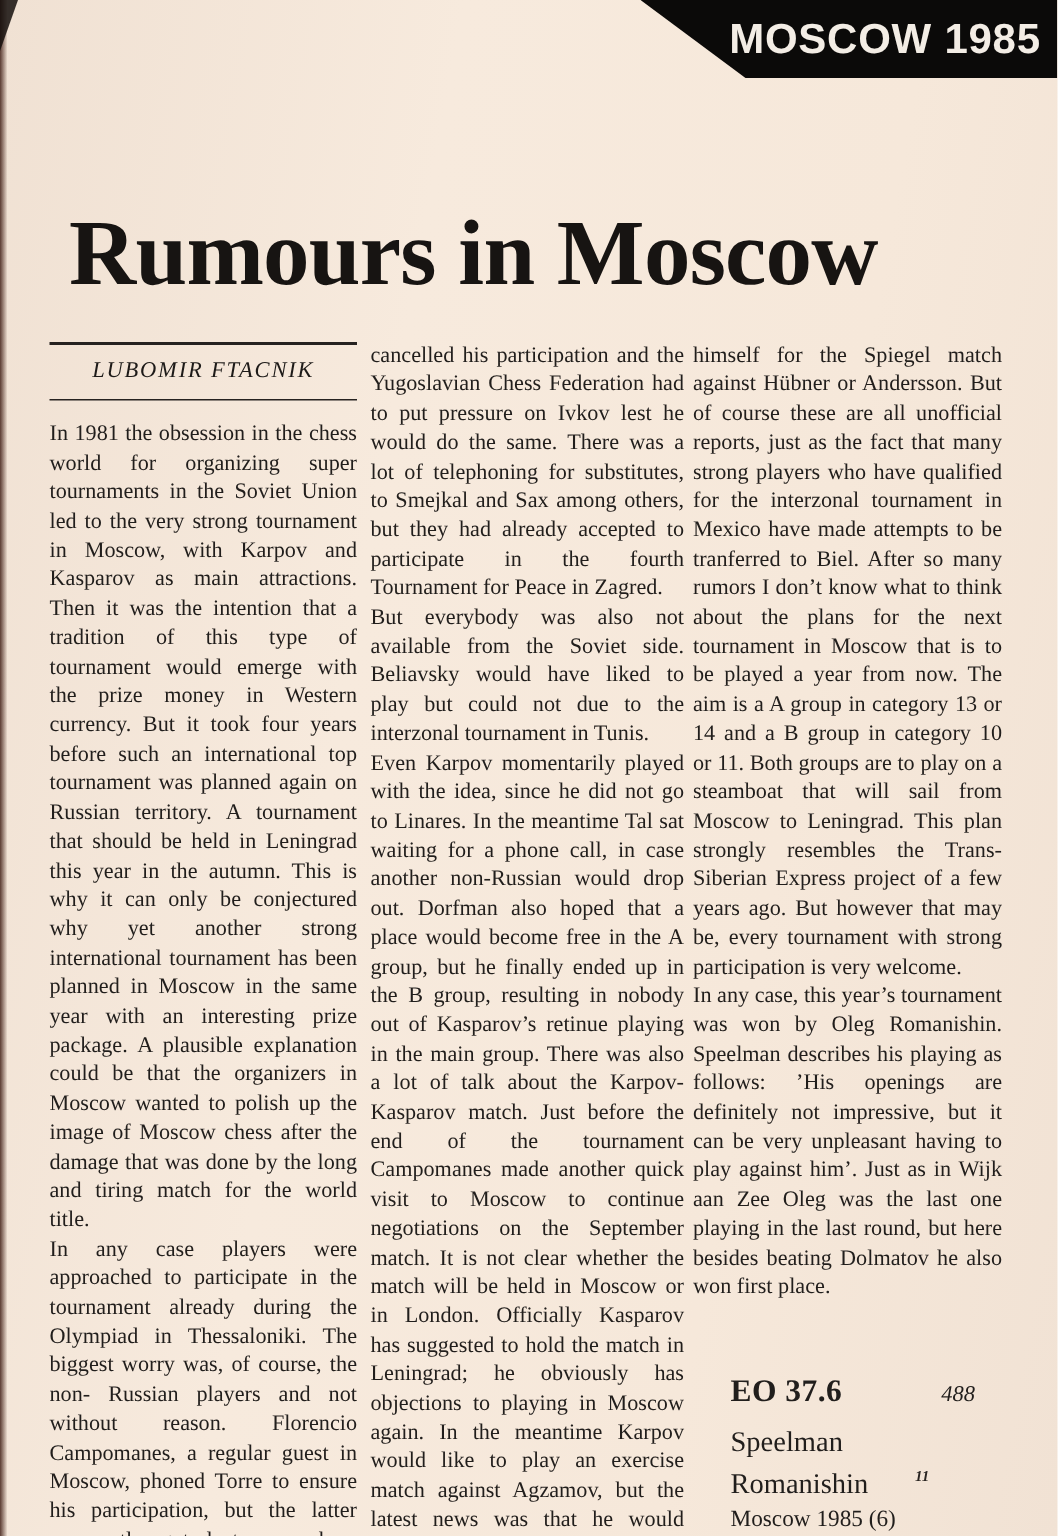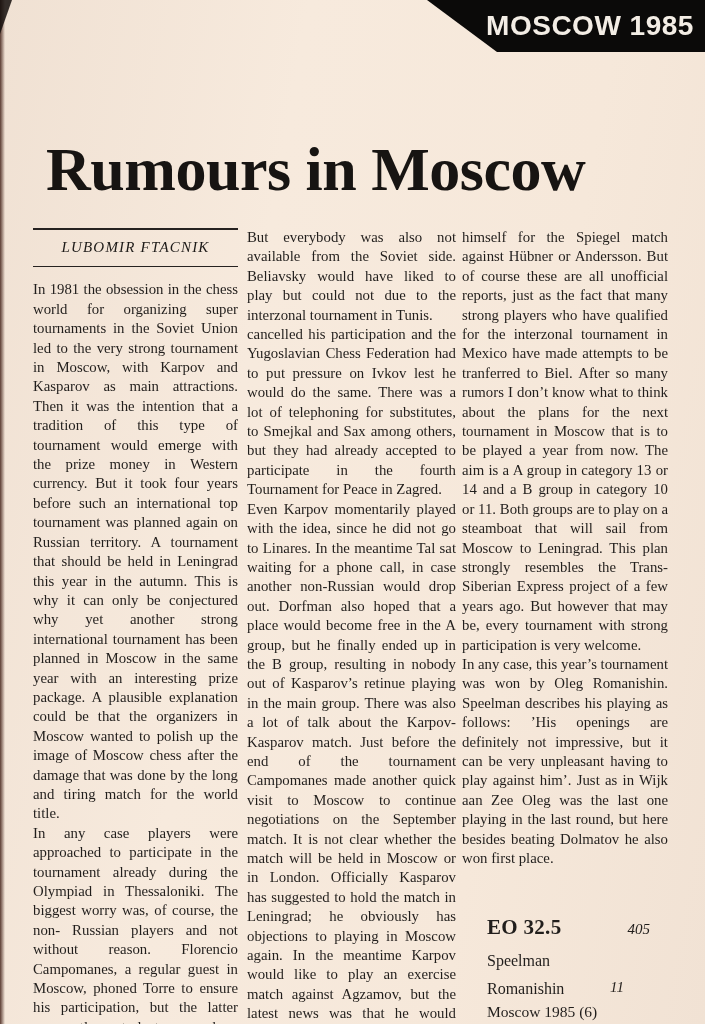--- a/index.html
+++ b/index.html
@@ -44,26 +44,26 @@
     padding:8px 0 9px 0;margin-bottom:13px;text-align:center;
   }
   .byline{
     font-style:italic;font-size:15px;letter-spacing:1.2px;color:#1d1a18;
   }
   .game-card{margin-top:50px;text-align:left;}
   .game-inner{padding-left:25px;}
   .game-head{display:flex;justify-content:space-between;align-items:baseline;padding-right:18px;}
   .eco-code{font-weight:bold;font-size:21px;letter-spacing:0.3px;}
   .game-number{font-style:italic;font-size:15px;}
-  .player{font-size:16px;line-height:22px;margin-top:6px;}
+  .player{font-size:19px;line-height:22px;margin-top:6px;}
   .player.first{margin-top:10px;}
   .event-line{font-size:15.5px;margin-top:2px;}
   .page-number{
     position:absolute;left:610px;top:979px;
-    font-style:italic;font-weight:normal;font-size:15px;color:#2a2522;
+    font-style:italic;font-weight:bold;font-size:10px;color:#2a2522;
   }
 </style>
 </head>
 <body>
 
 <div class="edge-strip"></div>
 <div class="corner-mark"></div>
 
 <div class="banner">
   <span class="banner-title">MOSCOW 1985</span>
@@ -73,34 +73,34 @@
 
 <div class="col" id="col1">
   <div class="byline-box">
     <span class="byline">LUBOMIR FTACNIK</span>
   </div>
   <p>In 1981 the obsession in the chess world for organizing super tournaments in the Soviet Union led to the very strong tournament in Moscow, with Karpov and Kasparov as main attractions. Then it was the intention that a tradition of this type of tournament would emerge with the prize money in Western currency. But it took four years before such an international top tournament was planned again on Russian territory. A tournament that should be held in Leningrad this year in the autumn. This is why it can only be conjectured why yet another strong international tournament has been planned in Moscow in the same year with an interesting prize package. A plausible explanation could be that the organizers in Moscow wanted to polish up the image of Moscow chess after the damage that was done by the long and tiring match for the world title.</p>
   <p>In any case players were approached to participate in the tournament already during the Olympiad in Thessaloniki. The biggest worry was, of course, the non- Russian players and not without reason. Florencio Campomanes, a regular guest in Moscow, phoned Torre to ensure his participation, but the latter apparently got lost somewhere between New York and Moscow after the New York Open was finished, since he was not present at the beginning of the first round. At the last minute Adorjan also</p>
 </div>
 
 <div class="col" id="col2">
+  <p>cancelled his participation and the Yugoslavian Chess Federation had to put pressure on Ivkov lest he would do the same. There was a lot of telephoning for substitutes, to Smejkal and Sax among others, but they had already accepted to participate in the fourth Tournament for Peace in Zagred.</p>
   <p>But everybody was also not available from the Soviet side. Beliavsky would have liked to play but could not due to the interzonal tournament in Tunis.</p>
-  <p>cancelled his participation and the Yugoslavian Chess Federation had to put pressure on Ivkov lest he would do the same. There was a lot of telephoning for substitutes, to Smejkal and Sax among others, but they had already accepted to participate in the fourth Tournament for Peace in Zagred.</p>
   <p>Even Karpov momentarily played with the idea, since he did not go to Linares. In the meantime Tal sat waiting for a phone call, in case another non-Russian would drop out. Dorfman also hoped that a place would become free in the A group, but he finally ended up in the B group, resulting in nobody out of Kasparov’s retinue playing in the main group. There was also a lot of talk about the Karpov-Kasparov match. Just before the end of the tournament Campomanes made another quick visit to Moscow to continue negotiations on the September match. It is not clear whether the match will be held in Moscow or in London. Officially Kasparov has suggested to hold the match in Leningrad; he obviously has objections to playing in Moscow again. In the meantime Karpov would like to play an exercise match against Agzamov, but the latest news was that he would participate in the Amsterdam Ohra tournament in July. It was said that Kasparov was preparing</p>
 </div>
 
 <div class="col" id="col3">
   <p>himself for the Spiegel match against Hübner or Andersson. But of course these are all unofficial reports, just as the fact that many strong players who have qualified for the interzonal tournament in Mexico have made attempts to be tranferred to Biel. After so many rumors I don’t know what to think about the plans for the next tournament in Moscow that is to be played a year from now. The aim is a A group in category 13 or 14 and a B group in category 10 or 11. Both groups are to play on a steamboat that will sail from Moscow to Leningrad. This plan strongly resembles the Trans-Siberian Express project of a few years ago. But however that may be, every tournament with strong participation is very welcome.</p>
   <p>In any case, this year’s tournament was won by Oleg Romanishin. Speelman describes his playing as follows: ’His openings are definitely not impressive, but it can be very unpleasant having to play against him’. Just as in Wijk aan Zee Oleg was the last one playing in the last round, but here besides beating Dolmatov he also won first place.</p>
 
   <div class="game-card">
     <div class="game-inner">
       <div class="game-head">
-        <span class="eco-code">EO 32.5</span>
-        <span class="game-number">405</span>
+        <span class="eco-code">EO 37.6</span>
+        <span class="game-number">488</span>
       </div>
       <div class="player first">Speelman</div>
       <div class="player">Romanishin</div>
       <div class="event-line">Moscow 1985 (6)</div>
 
     </div>
 
   </div>
 </div>
 

